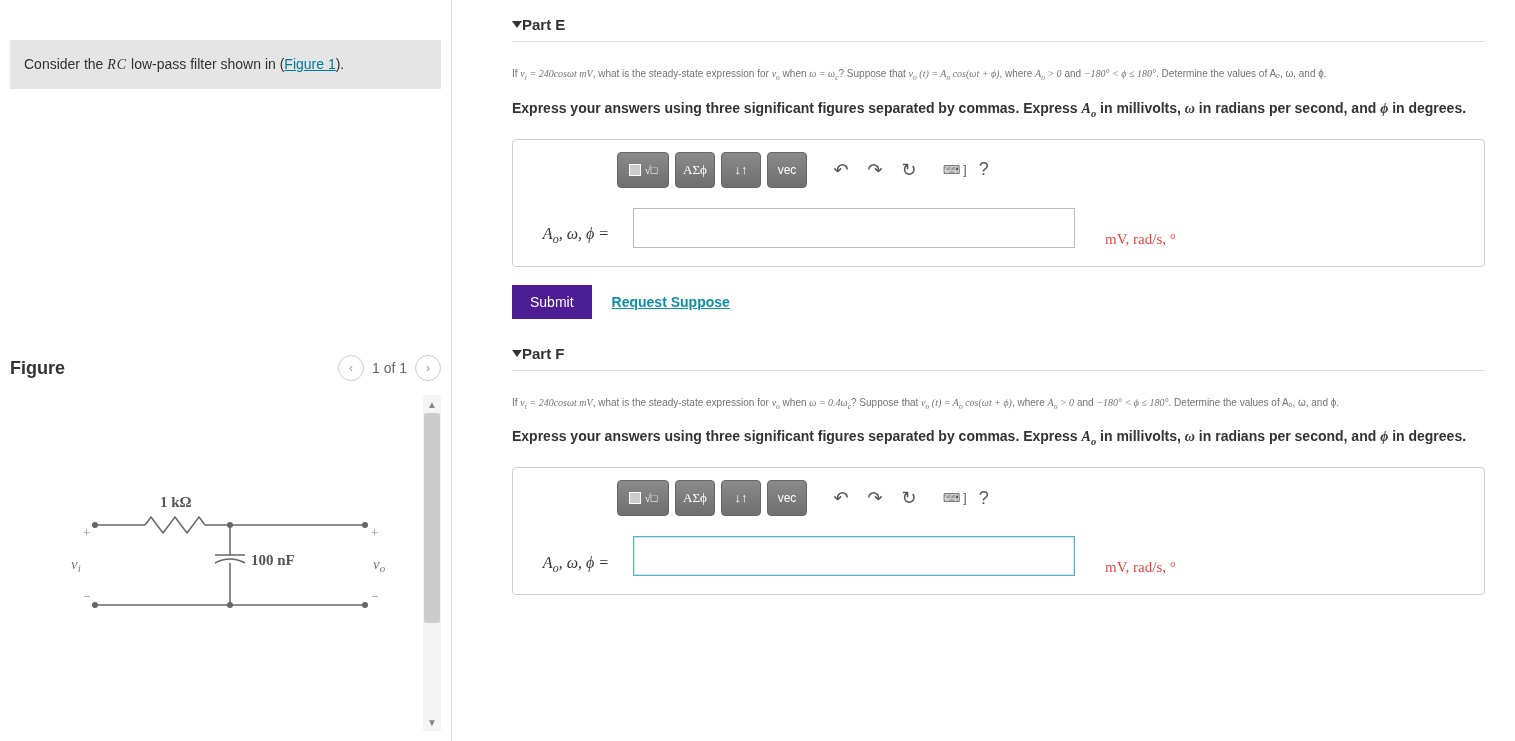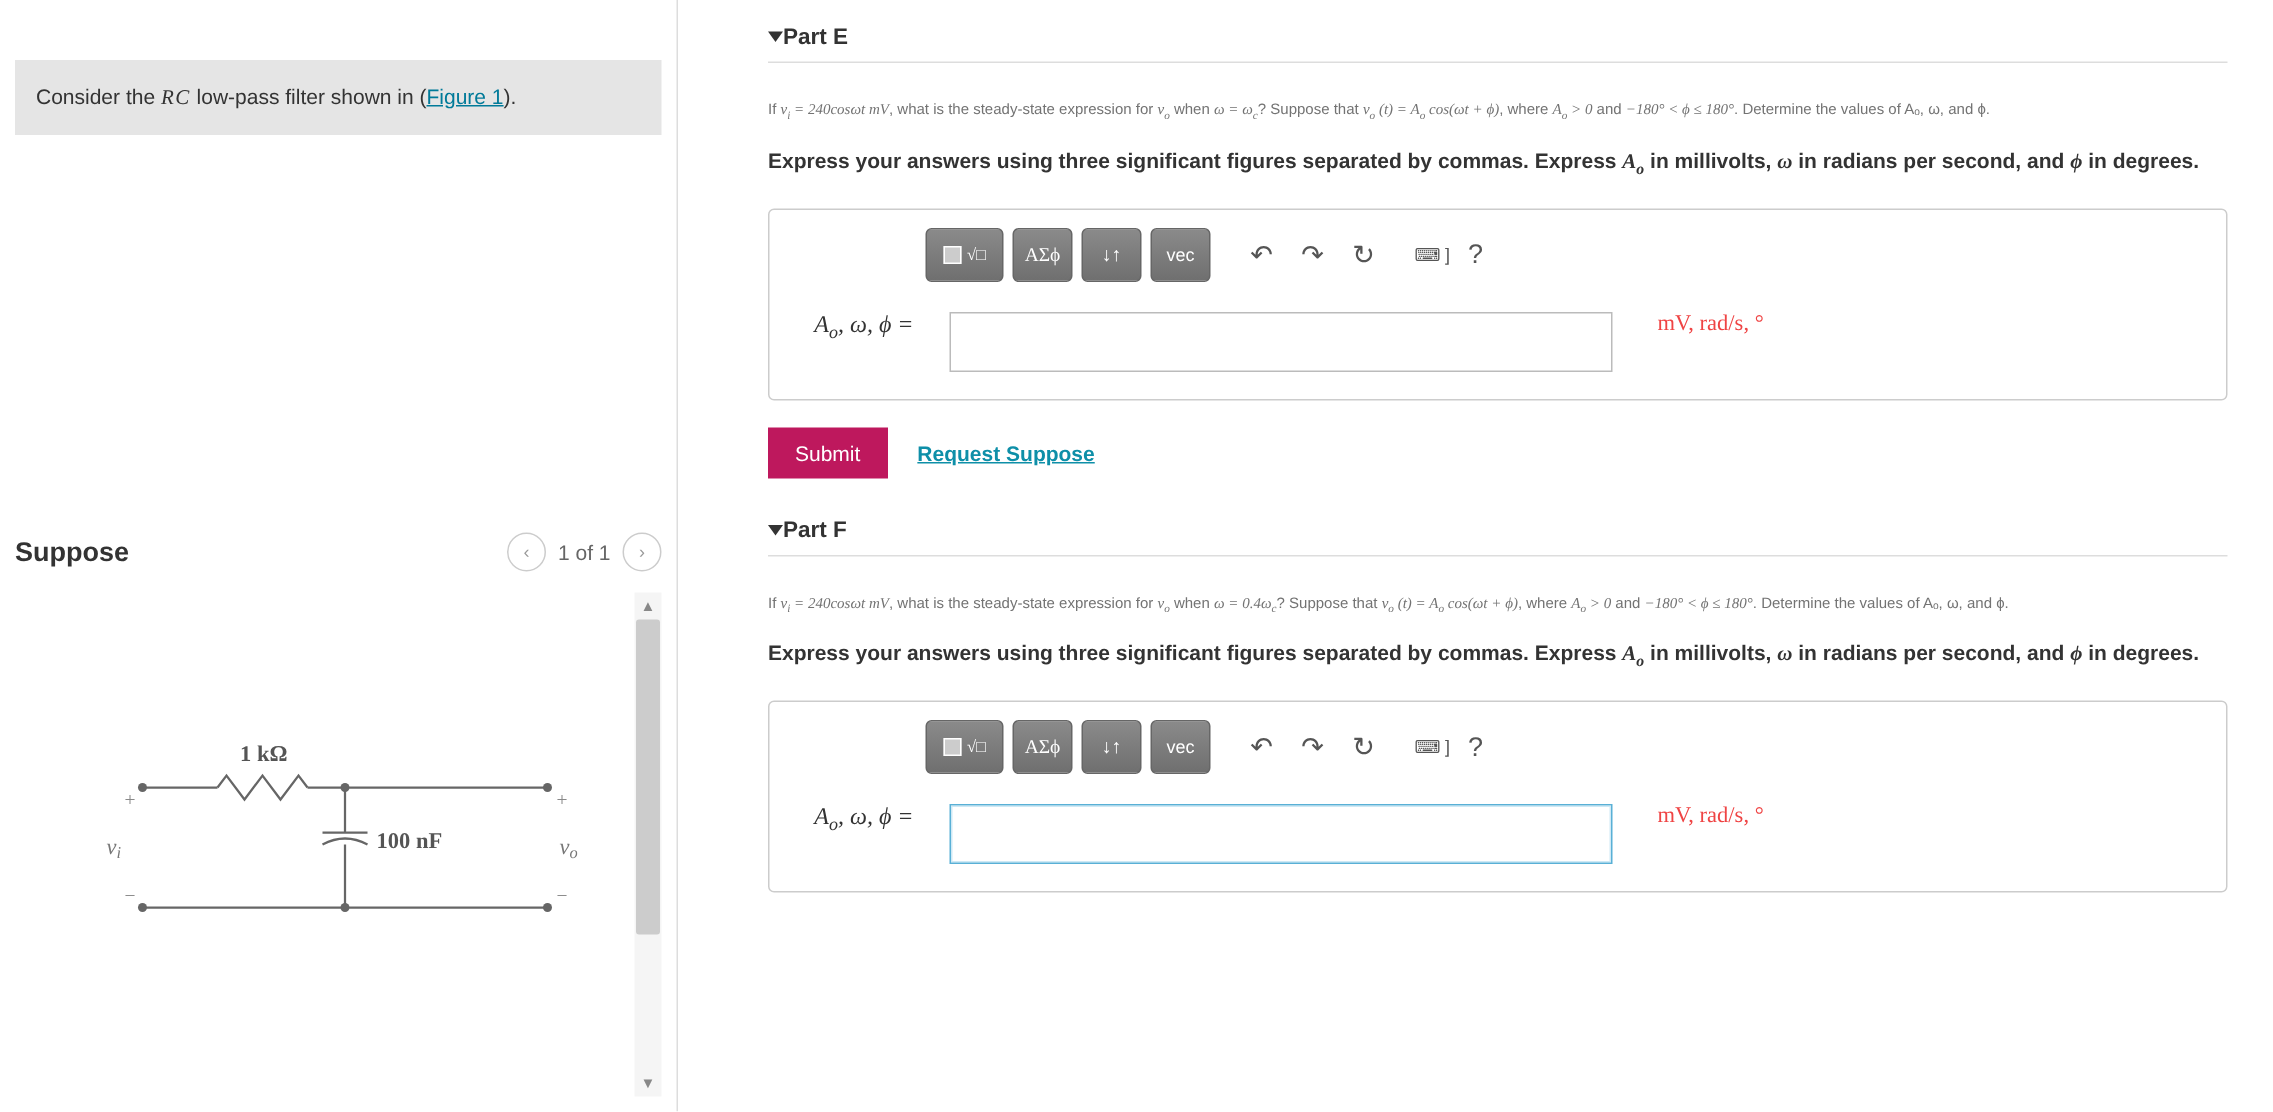--- a/index.html
+++ b/index.html
@@ -29,42 +29,42 @@
   .math{font-family:'Times New Roman',serif;font-style:italic}
   .sub{font-size:0.75em;vertical-align:sub;font-style:italic}
   .instr{font-weight:bold;margin-top:14px;font-size:14px;line-height:1.45}
   .answer-box{border:1px solid #ccc;border-radius:4px;margin-top:18px;padding:12px 14px 18px 14px}
   .toolbar{display:flex;align-items:center;gap:6px;margin-left:90px}
   .tbtn{height:34px;min-width:38px;border-radius:4px;display:flex;align-items:center;justify-content:center;font-size:13px;background:linear-gradient(#8a8a8a,#6f6f6f);color:#fff;border:1px solid #666;cursor:pointer;font-family:'Times New Roman',serif}
   .tbtn.templates{padding:0 6px;gap:4px}
   .hist{width:28px;height:28px;display:flex;align-items:center;justify-content:center;color:#555;font-size:18px;cursor:pointer}
   .kbd{display:flex;align-items:center;gap:3px;color:#555;cursor:pointer;font-size:12px}
   .help{font-size:18px;color:#555;cursor:pointer;margin-left:6px}
-  .answer-row{display:flex;align-items:flex-start;margin-top:20px;gap:24px}
+  .answer-row{display:flex;align-items:flex-end;margin-top:20px;gap:24px}
   .answer-label{font-family:'Times New Roman',serif;font-style:italic;font-size:16px;color:#333;min-width:82px;text-align:right}
   .answer-input{flex:0 0 440px;height:38px;border:1px solid #bbb;background:#fff}
   .answer-input.focus{border:1px solid #59b0d6;box-shadow:inset 0 0 0 1px #cfe9f5}
   .answer-units{font-family:'Times New Roman',serif;font-size:15px;color:#ef4444;margin-left:6px}
   .submit-row{display:flex;align-items:center;gap:20px;margin-top:18px}
-  .submit-btn{background:#be185d;color:#fff;border:none;padding:9px 18px;font-size:14px;cursor:pointer}
+  .submit-btn{background:#4c1d95;color:#fff;border:none;padding:9px 18px;font-size:14px;cursor:pointer}
   .req-link{color:#0e8fa8;font-weight:bold;text-decoration:underline;font-size:14px;cursor:pointer}
   .tpl-square{width:10px;height:10px;background:#ccc;border:1px solid #fff;display:inline-block}
 </style>
 </head>
 <body>
 
 <div class="page">
 
   <div class="left-col">
     <div class="intro-box">
       <span>Consider the </span><span class="RC">RC</span><span> low-pass filter shown in (</span><a>Figure 1</a><span>).</span>
     </div>
 
     <div class="fig-head">
-      <h2>Suppose</h2>
+      <h2>Figure</h2>
       <div class="fig-nav">
         <div class="nav-btn">‹</div>
         <span>1 of 1</span>
         <div class="nav-btn">›</div>
       </div>
     </div>
 
     <div class="fig-area">
       <div class="fig-canvas">
         <svg class="fig-svg" width="320" height="160">

